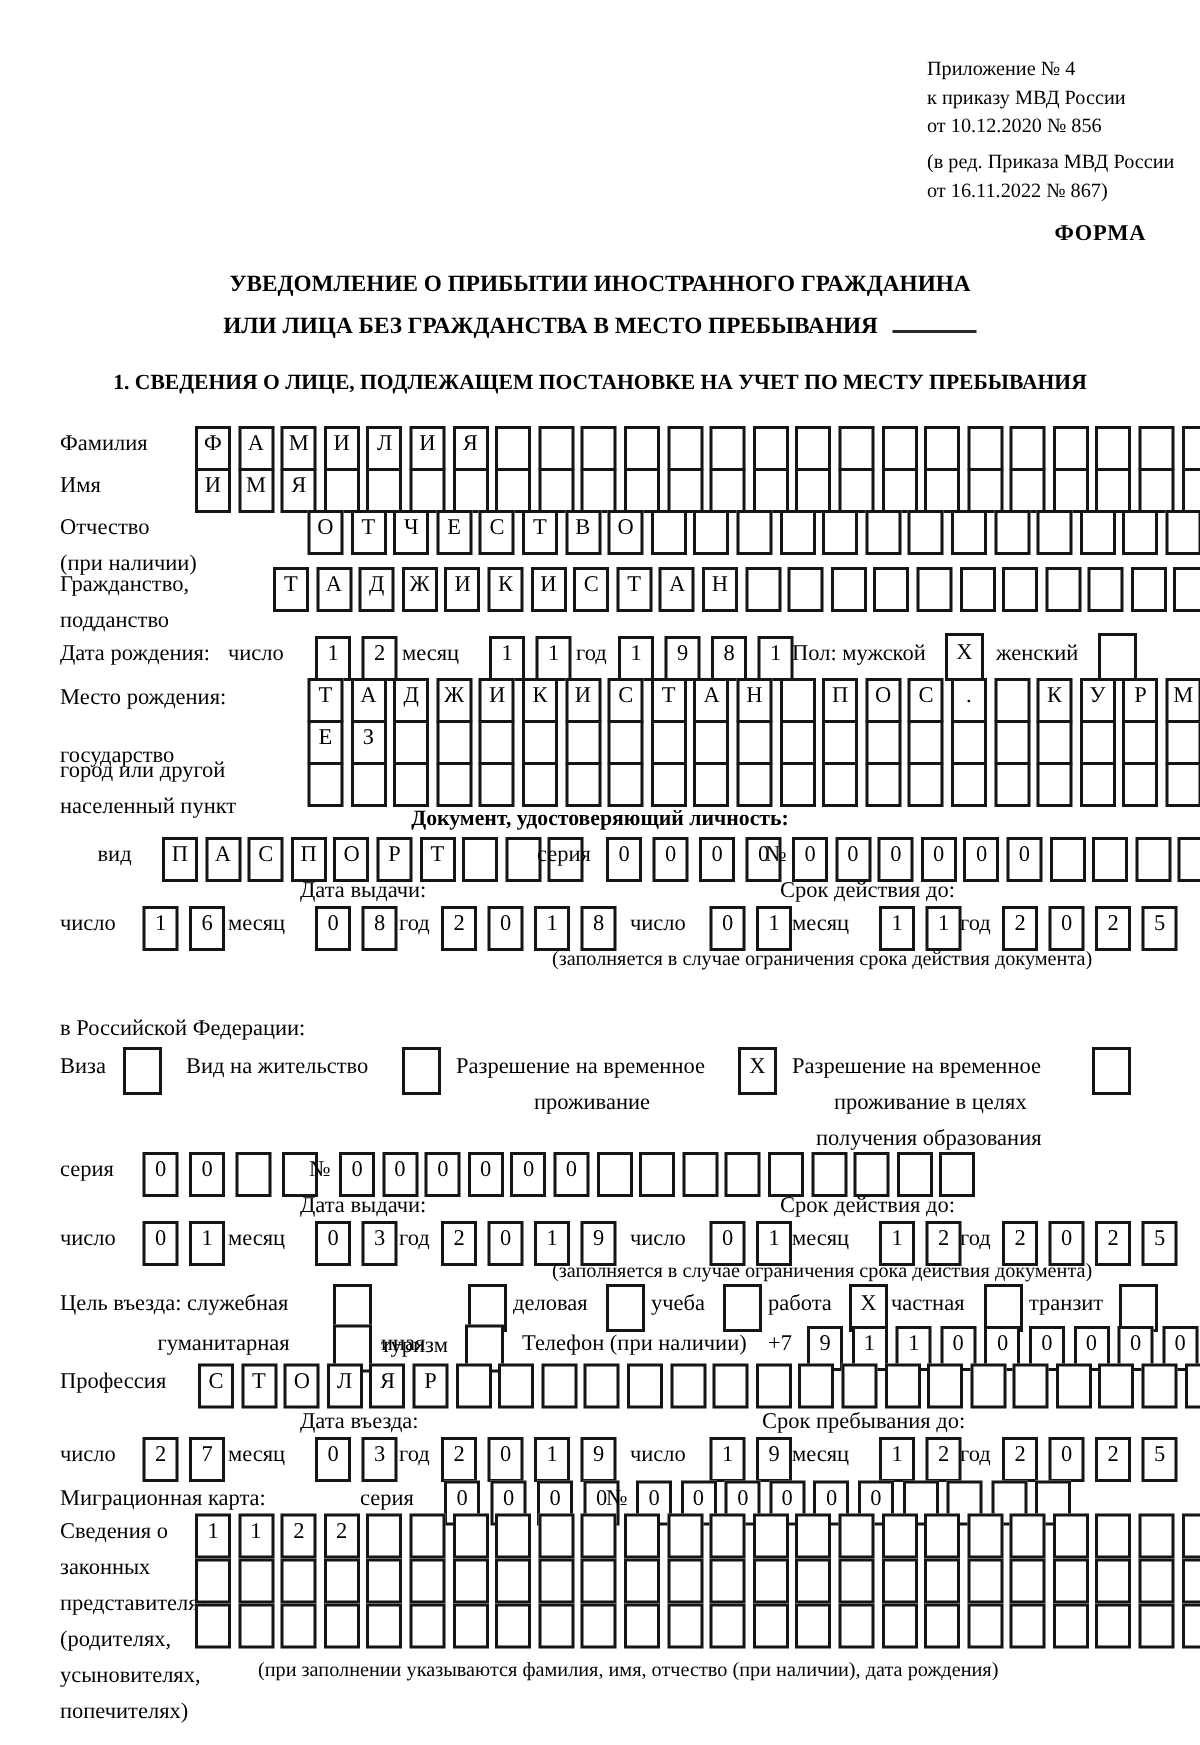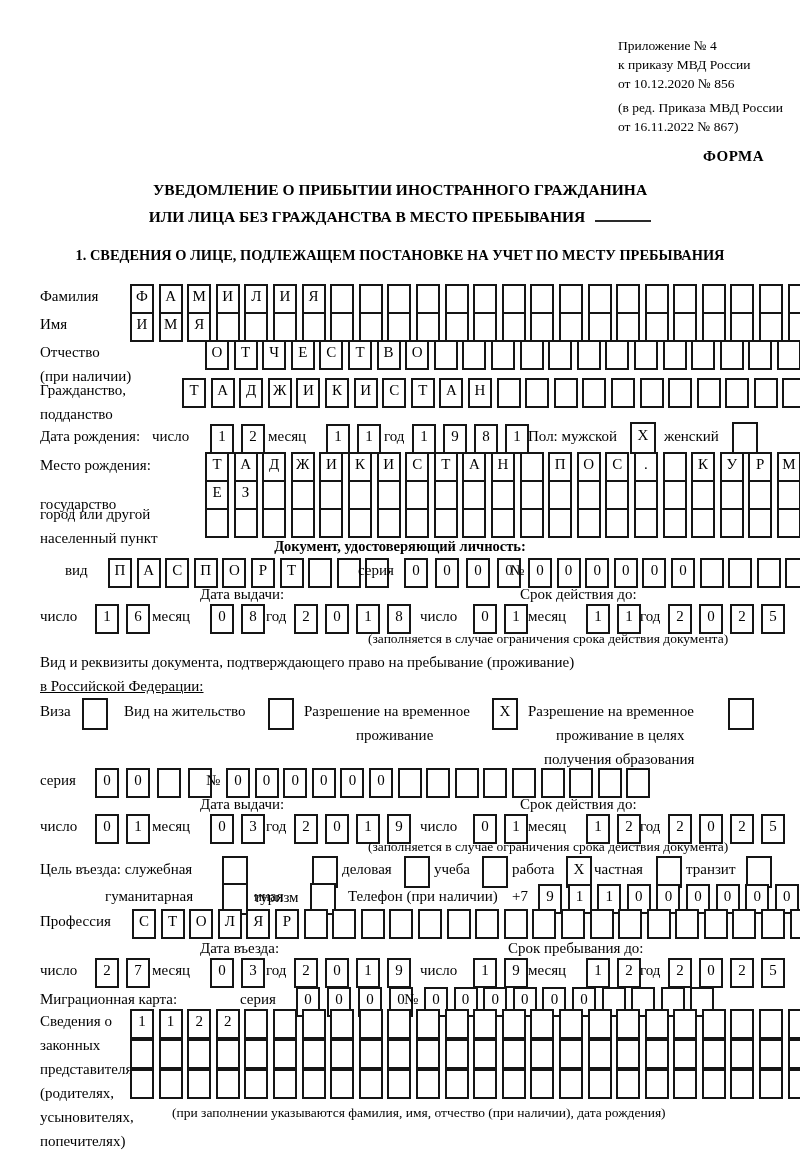--- a/index.html
+++ b/index.html
@@ -315,22 +315,21 @@
     </span>
   <span class="abs lbl" style="left:640px;top:608px;">год</span>
   <span class="abs cells sp" style="left:668px;top:604px;">
       <span class="cell">2</span>
       <span class="cell">0</span>
       <span class="cell">2</span>
       <span class="cell">5</span>
     </span>
   <span class="abs sm2" style="left:368px;top:631px;">(заполняется в случае ограничения срока действия документа)</span>
 
-  <span class="abs lbl" style="left:40px;top:654px;">Вид и реквизиты документа, подтверждающего право на пребывание (проживание)</span>
-  <span class="abs lbl" style="left:40px;top:678px;text-decoration:underline;">в Российской Федерации:</span>
+  <span class="abs lbl" style="left:40px;top:678px;">в Российской Федерации:</span>
 
   <span class="abs lbl" style="left:40px;top:703px;">Виза</span>
   <span class="abs cells chk" style="left:82px;top:698px;">
       <span class="cell"></span>
     </span>
   <span class="abs lbl" style="left:124px;top:703px;">Вид на жительство</span>
   <span class="abs cells chk" style="left:268px;top:698px;">
       <span class="cell"></span>
     </span>
   <span class="abs lbl" style="left:304px;top:703px;">Разрешение на временное</span>

